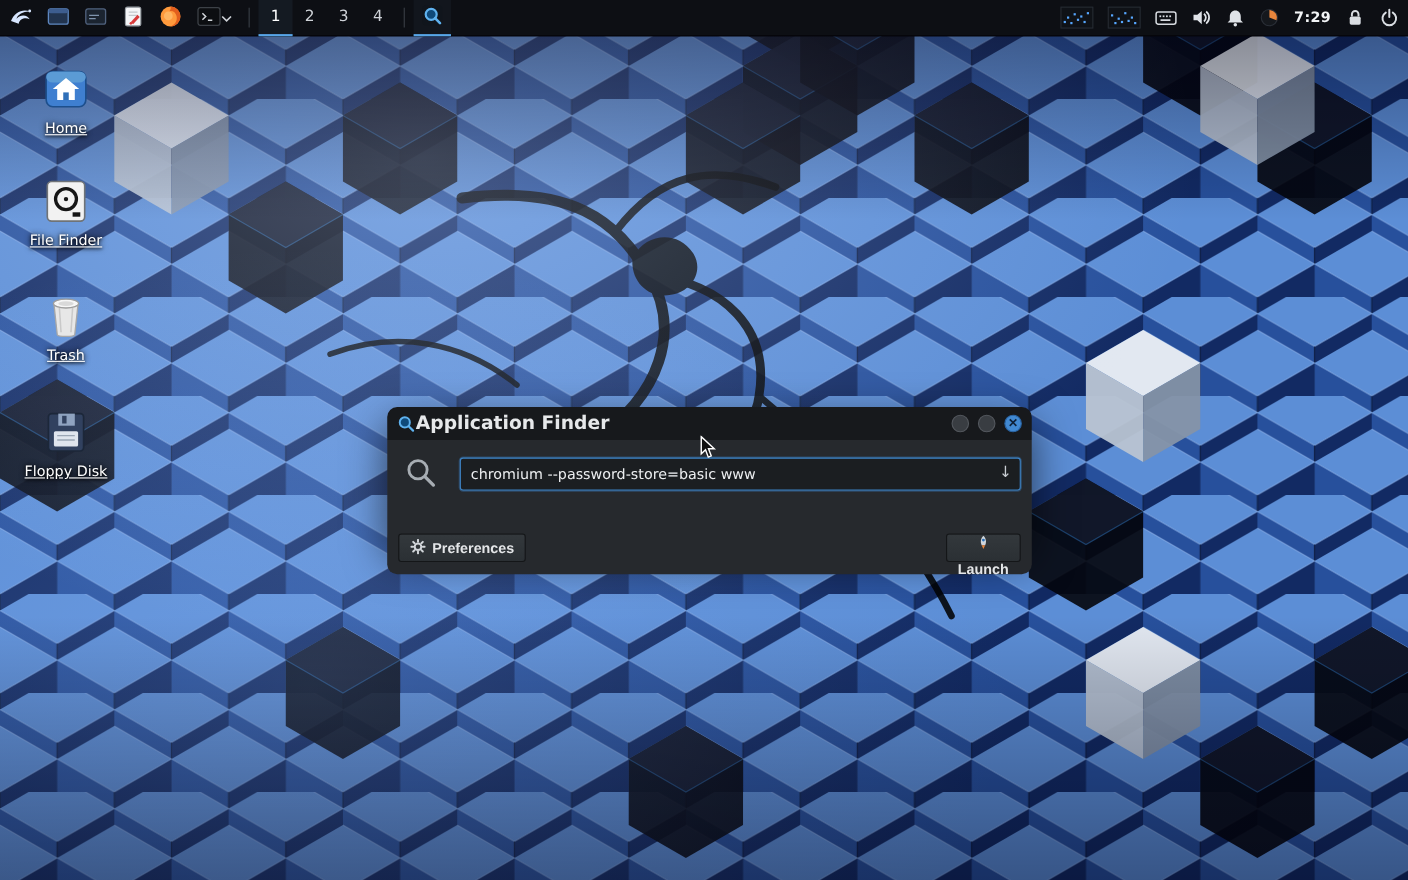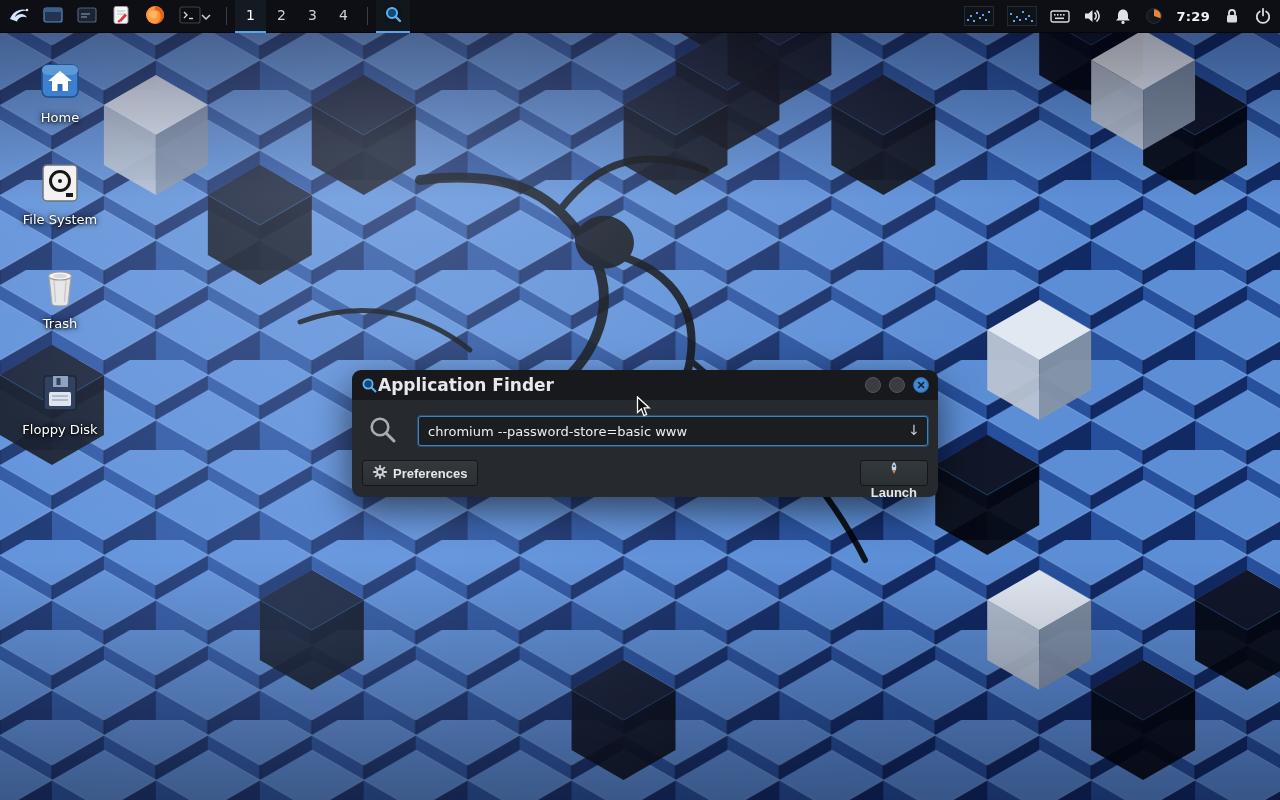--- a/index.html
+++ b/index.html
@@ -26,40 +26,40 @@
   .ws.active { color:#ffffff; border-bottom:2px solid #58a6e8; background:#141a22; }
   .task-btn { border-bottom:2px solid #58a6e8; background:#12161d; }
   .clock { color:#f2f4f6; font-size:13px; font-weight:bold; letter-spacing:.3px; }
   .tray-ico { display:flex; align-items:center; justify-content:center; cursor:pointer; }
   .graph { border:1px solid #262b33; background:#0f1217; }
 
   
   .dicon { position:absolute; left:12px; width:96px; text-align:center; cursor:pointer; z-index:10; }
   .dicon .art { width:46px; height:46px; margin:0 auto; }
   .dicon .lbl { margin-top:6px; color:#ffffff; font-size:13px;
-                text-shadow:0 1px 3px #000, 0 0 6px rgba(0,0,0,.9); }
+                text-shadow:0 1px 3px #000, 0 0 6px rgba(0,0,0,.9);text-decoration:underline; }
   #dic-home   { top:58px; }
   #dic-fs     { top:160px; }
   #dic-trash  { top:264px; }
   #dic-floppy { top:370px; }
 
   
   .finder { position:absolute; left:352px; top:370px; width:586px; height:124px;
             border-radius:9px; box-shadow:0 14px 38px rgba(0,0,0,.6); z-index:40; }
   .titlebar { height:30px; background:#17191c; border-radius:9px 9px 0 0;
               display:flex; align-items:center; padding:0 9px; }
   .titlebar .mini { width:17px; height:17px; }
   .title { flex:1; text-align:left; font-size:17px; font-weight:bold; color:#e6e8ea; }
   .wbtns { display:flex; gap:8px; }
   .wbtn { width:16px; height:16px; border-radius:50%; border:1px solid #53575d;
           background:#393d42; cursor:pointer; display:flex; align-items:center;
           justify-content:center; padding:0; }
   .wbtn.close { background:#4189d2; border-color:#2a65a5; color:#0e2036;
                 font-size:11px; font-weight:bold; line-height:1; }
-  .fbody { position:relative; height:97px; background:#26292d; border-radius:0 0 9px 9px; }
+  .fbody { position:relative; height:122px; background:#26292d; border-radius:0 0 9px 9px; }
   .search-glyph { position:absolute; left:15px; top:14px; }
   .input-wrap { position:absolute; left:66px; top:16px; width:510px; height:30px; }
   .cmd-input { width:100%; height:30px; background:#1b1e21; color:#eceef0;
                border:1px solid #3d82c4; box-shadow:0 0 0 1px rgba(61,130,196,.38);
                border-radius:3px; font-size:13px; font-family:"DejaVu Sans",sans-serif;
                padding:0 26px 0 9px; outline:none; }
   .combo-arrow { position:absolute; right:8px; top:6px; color:#c9ced3; font-size:14px;
                  cursor:pointer; line-height:1.2; }
   .fbtn { position:absolute; bottom:11px; display:inline-flex; align-items:center; gap:6px;
           height:26px; padding:0 10px; background:linear-gradient(#33383c,#2b3034);
@@ -352,21 +352,21 @@
 
   <div class="dicon" id="dic-fs">
     <div class="art">
       <svg width="46" height="46" viewBox="0 0 46 46">
         <rect x="6" y="5" width="34" height="36" rx="4" fill="#f2f2f2" stroke="#6f7377" stroke-width="1.5"></rect>
         <circle cx="23" cy="21" r="9.5" fill="none" stroke="#161616" stroke-width="3"></circle>
         <circle cx="23" cy="21" r="2" fill="#161616"></circle>
         <rect x="29" y="33" width="7" height="4" fill="#161616"></rect>
       </svg>
     </div>
-    <div class="lbl">File System</div>
+    <div class="lbl">File Finder</div>
   </div>
 
   <div class="dicon" id="dic-trash">
     <div class="art">
       <svg width="46" height="46" viewBox="0 0 46 46">
         <path d="M12,12 L15,40 C15,42.5 31,42.5 31,40 L34,12 Z" fill="#e7e7e7" stroke="#a7a7a7" stroke-width="1.2"></path>
         <ellipse cx="23" cy="12" rx="11.5" ry="4" fill="#f6f6f6" stroke="#9e9e9e" stroke-width="1.2"></ellipse>
         <ellipse cx="23" cy="12" rx="7" ry="2.2" fill="#d9d9d9"></ellipse>
         <path d="M17,16 L18.5,38" stroke="#c9c9c9" stroke-width="1.4" fill="none"></path>
         <path d="M29,16 L27.5,38" stroke="#c9c9c9" stroke-width="1.4" fill="none"></path>

